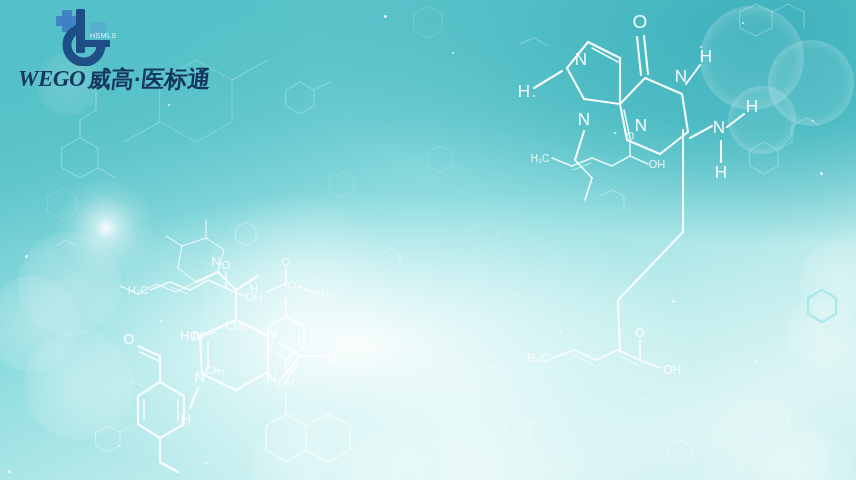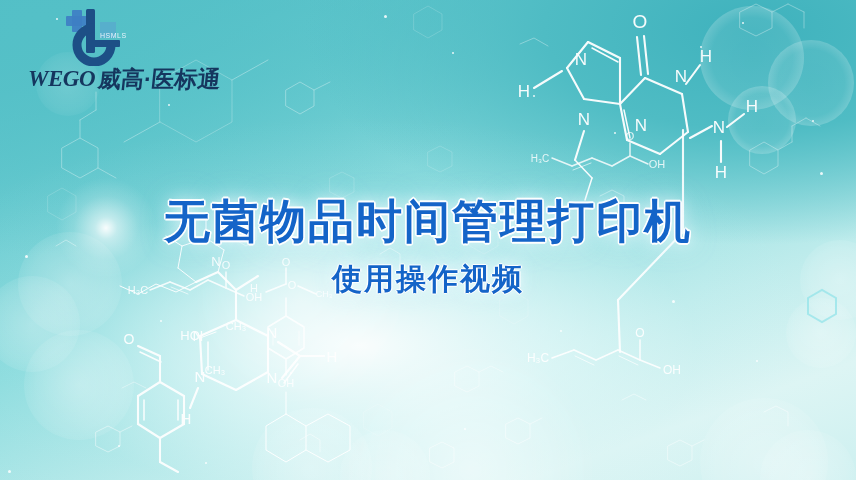--- a/index.html
+++ b/index.html
@@ -33,21 +33,21 @@
 
   
   .chem{position:absolute;inset:0;width:856px;height:480px;}
   .chem .b{fill:none;stroke:#ffffff;stroke-width:2.1;stroke-linecap:round;stroke-linejoin:round;}
   .chem .bm{fill:none;stroke:#ffffff;stroke-width:1.5;stroke-linecap:round;stroke-linejoin:round;}
   .chem .bs{fill:none;stroke:#ffffff;stroke-width:1.0;stroke-linecap:round;stroke-linejoin:round;}
   .chem .bt{fill:none;stroke:#ffffff;stroke-width:0.75;stroke-linecap:round;stroke-linejoin:round;}
   .chem text{fill:#ffffff;font-family:"Liberation Sans","DejaVu Sans",sans-serif;}
 
   
-  .logo-block{position:absolute;left:12px;top:8px;width:190px;height:84px;margin-left:10px;}
+  .logo-block{position:absolute;left:12px;top:8px;width:190px;height:84px;}
   .logo-mark{position:absolute;left:42px;top:0px;width:64px;height:58px;}
   .logo-word{
     position:absolute;left:6px;top:58px;height:26px;
     display:flex;align-items:center;gap:1px;
     color:#173a63;white-space:nowrap;
   }
   .logo-word .en{
     font-size:23px;font-weight:bold;font-style:italic;letter-spacing:-0.5px;
     font-family:"Liberation Serif","DejaVu Serif",serif;color:#15365e;
   }
@@ -375,18 +375,14 @@
 
       <rect x="36" y="14" width="16" height="16" fill="#5aa0cf" opacity="0.55"></rect>
       <text x="36" y="30" font-size="7" fill="#e6f3fb" font-family="'Liberation Sans',sans-serif" letter-spacing="0.5">HSMLS</text>
     </svg>
     <div class="logo-word">
       <span class="en">WEGO</span>
       <span class="cn">威高·医标通</span>
     </div>
   </div>
 
-  <div class="title-group">
-    <div class="main-title">无菌物品时间管理打印机</div>
-    <div class="sub-title">使用操作视频</div>
-  </div>
 
 </div>
 
 </body></html>

